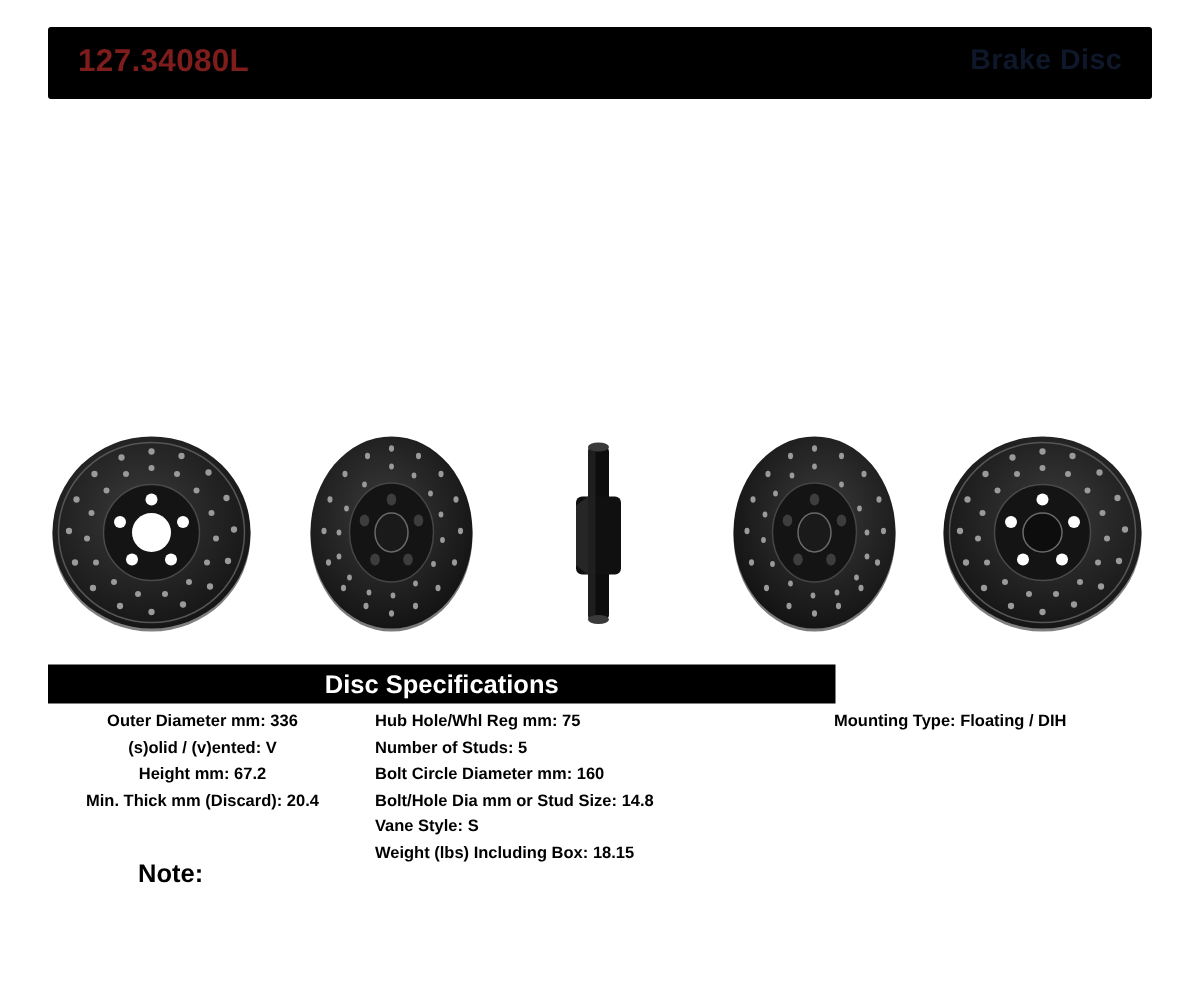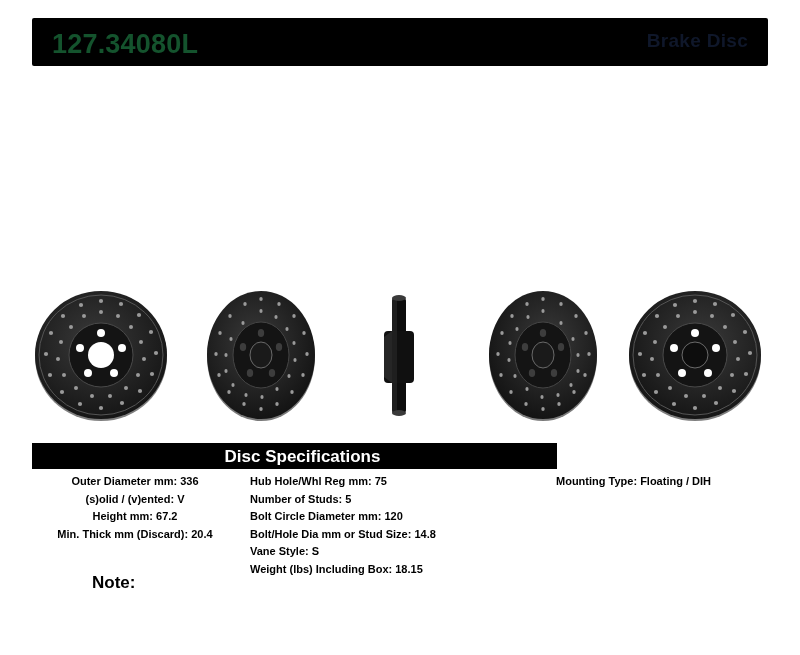--- a/index.html
+++ b/index.html
@@ -27,23 +27,23 @@
     top: 18px;
     width: 736px;
     height: 48px;
     background: #000000;
     border-radius: 2px;
   }
   .part-number {
     position: absolute;
     left: 52px;
     top: 29px;
-    font-size: 27px;
-    font-weight: bold;
-    color: #14532d;
+    font-size: 21px;
+    font-weight: bold;
+    color: #7f1d1d;
     letter-spacing: 0.2px;
   }
   .doc-title {
     position: absolute;
     right: 52px;
     top: 30px;
     font-size: 19px;
     font-weight: bold;
     color: #0f172a;
     letter-spacing: 0.3px;
@@ -73,21 +73,20 @@
   }
   .specs-title {
     position: absolute;
     left: 32px;
     top: 447px;
     width: 525px;
     text-align: center;
     font-size: 17px;
     font-weight: bold;
     color: #ffffff;
-    padding-left: 8px;
   }
 
   .spec-col {
     position: absolute;
     font-size: 11px;
     line-height: 17.5px;
   }
   .spec-col.left {
     left: 32px;
     top: 473px;
@@ -384,21 +383,21 @@
     <div class="spec-line">
       <span class="spec-label">Hub Hole/Whl Reg mm:</span>
       <span class="spec-value">75</span>
     </div>
     <div class="spec-line">
       <span class="spec-label">Number of Studs:</span>
       <span class="spec-value">5</span>
     </div>
     <div class="spec-line">
       <span class="spec-label">Bolt Circle Diameter mm:</span>
-      <span class="spec-value">120</span>
+      <span class="spec-value">160</span>
     </div>
     <div class="spec-line">
       <span class="spec-label">Bolt/Hole Dia mm or Stud Size:</span>
       <span class="spec-value">14.8</span>
     </div>
     <div class="spec-line">
       <span class="spec-label">Vane Style:</span>
       <span class="spec-value">S</span>
     </div>
     <div class="spec-line">

